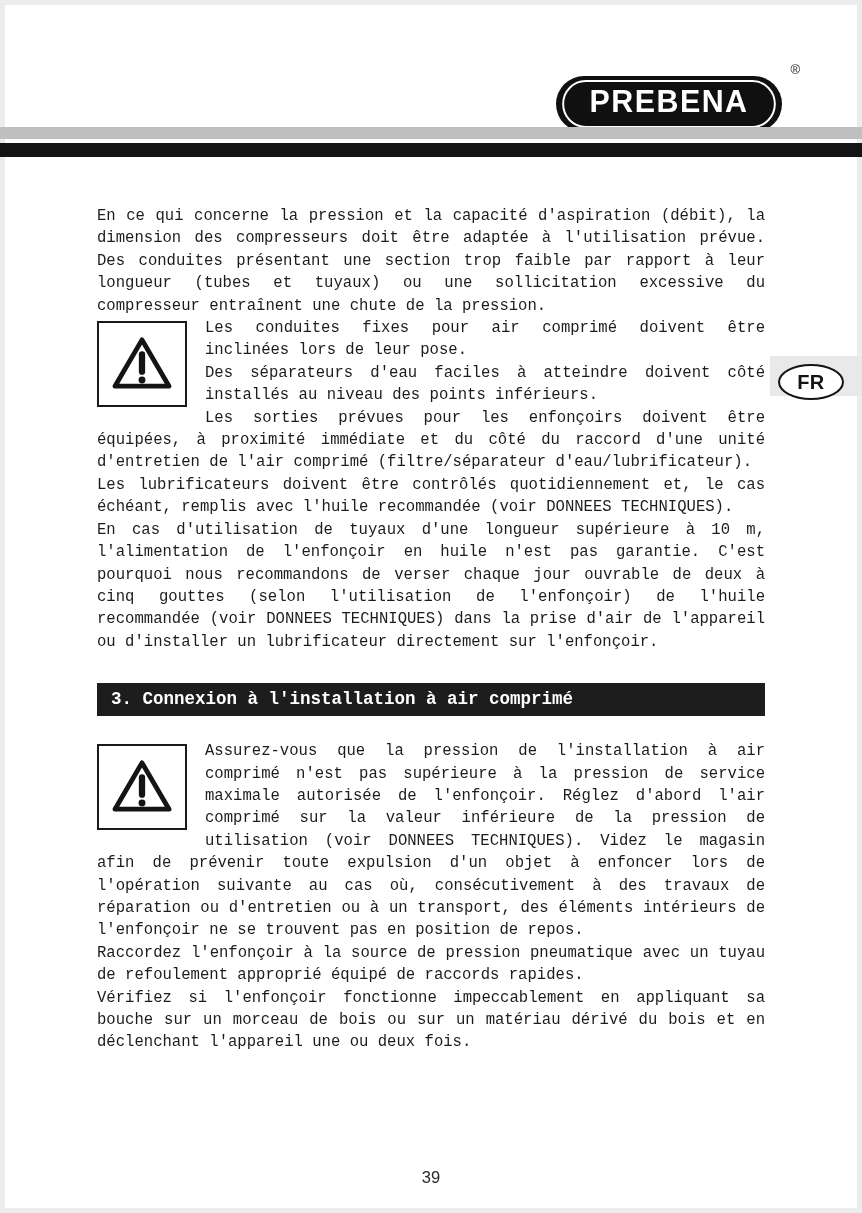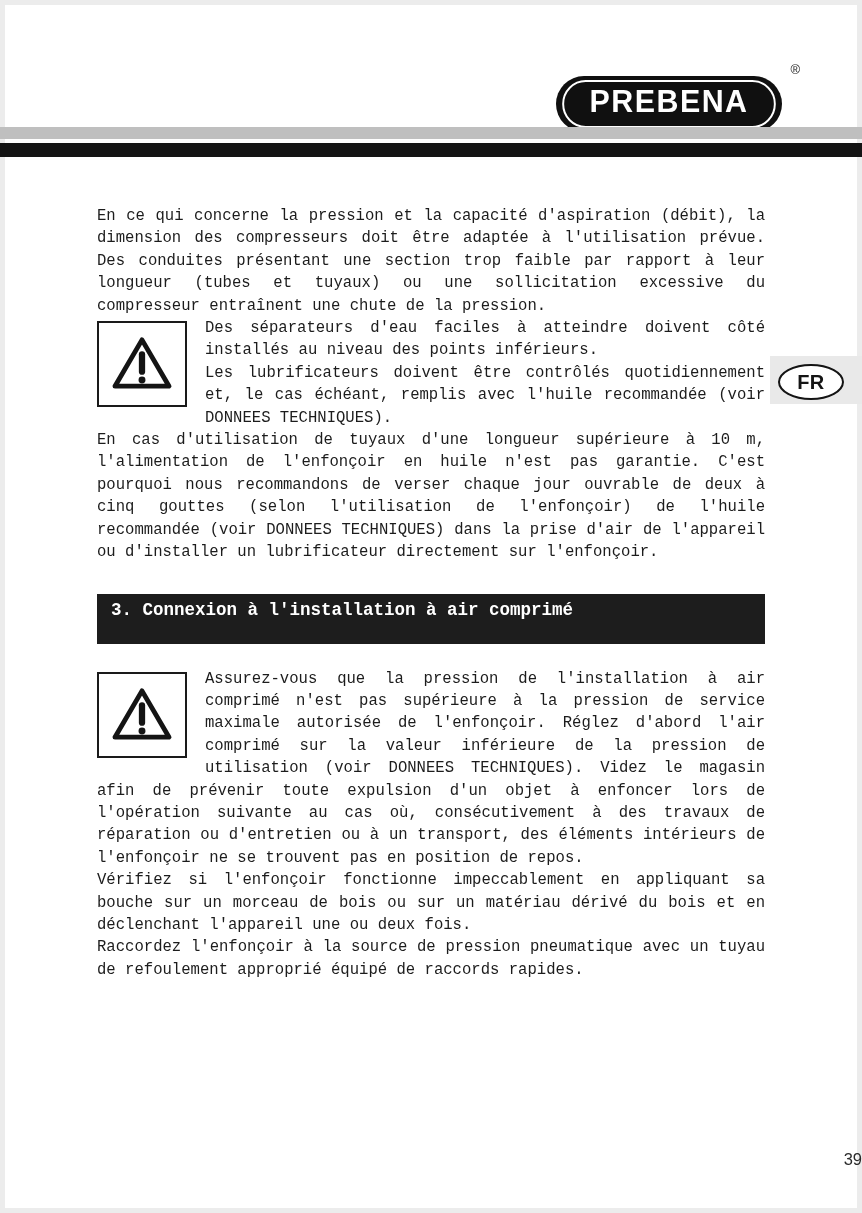--- a/index.html
+++ b/index.html
@@ -37,21 +37,21 @@
     position:absolute; top:-2px; right:-18px;
     font-size:13px; color:#1c1c1c;
   }
 
   
   .bar-gray  { position:absolute; top:127px; left:0; width:862px; height:12px; background:#bfbfbf; }
   .bar-black { position:absolute; top:143px; left:0; width:862px; height:14px; background:#141414; }
 
   
   .fr-tab {
-    position:absolute; top:356px; right:0; width:92px; height:48px;
+    position:absolute; top:356px; right:0; width:92px; height:40px;
     background:#e9e9e9;
   }
   .fr-badge {
     position:absolute; top:8px; left:8px;
     width:62px; height:32px;
     background:#ffffff;
     border:2.5px solid #141414;
     border-radius:50%;
     display:flex; align-items:center; justify-content:center;
     font-size:20px; font-weight:bold; color:#141414;
@@ -78,32 +78,32 @@
     margin:4px 18px 8px 0;
   }
 
   
   .section-bar {
     background:#1d1d1d;
     color:#ffffff;
     font-weight:bold;
     font-size:17.5px;
     line-height:33px;
-    height:50px;
+    height:33px;
     padding-left:14px;
     margin:30px 0 24px 0;
     clear:both;
     text-align:left;
   }
 
   
   .page-number {
     position:absolute;
-    bottom:44px; left:0; width:100%;
-    text-align:right;
+    bottom:26px; left:0; width:100%;
+    text-align:center;
     font-size:16.5px;
     color:#2a2a2a;
     margin-top:8px;
   }
 </style>
 </head>
 <body>
 
 <div class="page">
 
@@ -126,35 +126,37 @@
     <p>En ce qui concerne la pression et la capacité d'aspiration (débit), la dimension des compresseurs doit être adaptée à l'utilisation prévue. Des conduites présentant une section trop faible par rapport à leur longueur (tubes et tuyaux) ou une sollicitation excessive du compresseur entraînent une chute de la pression.</p>
 
     <div class="warn-box">
       <svg width="62" height="56" viewBox="0 0 64 58" aria-hidden="true">
         <path d="M32 4 L60 52 L4 52 Z" fill="none" stroke="#141414" stroke-width="5" stroke-linejoin="round"></path>
         <path d="M32 19 L32 37" fill="none" stroke="#141414" stroke-width="6.5" stroke-linecap="round"></path>
         <circle cx="32" cy="45.5" r="3.6" fill="#141414"></circle>
       </svg>
     </div>
 
+    <p>Les conduites fixes pour air comprimé doivent être inclinées lors de leur pose.</p>
     <p>Des séparateurs d'eau faciles à atteindre doivent côté installés au niveau des points inférieurs.</p>
+    <p>Les sorties prévues pour les enfonçoirs doivent être équipées, à proximité immédiate et du côté du raccord d'une unité d'entretien de l'air comprimé (filtre/séparateur d'eau/lubrificateur).</p>
     <p>Les lubrificateurs doivent être contrôlés quotidiennement et, le cas échéant, remplis avec l'huile recommandée (voir DONNEES TECHNIQUES).</p>
     <p>En cas d'utilisation de tuyaux d'une longueur supérieure à 10 m, l'alimentation de l'enfonçoir en huile n'est pas garantie. C'est pourquoi nous recommandons de verser chaque jour ouvrable de deux à cinq gouttes (selon l'utilisation de l'enfonçoir) de l'huile recommandée (voir DONNEES TECHNIQUES) dans la prise d'air de l'appareil ou d'installer un lubrificateur directement sur l'enfonçoir.</p>
 
     <div class="section-bar">3. Connexion à l'installation à air comprimé</div>
 
     <div class="warn-box">
       <svg width="62" height="56" viewBox="0 0 64 58" aria-hidden="true">
         <path d="M32 4 L60 52 L4 52 Z" fill="none" stroke="#141414" stroke-width="5" stroke-linejoin="round"></path>
         <path d="M32 19 L32 37" fill="none" stroke="#141414" stroke-width="6.5" stroke-linecap="round"></path>
         <circle cx="32" cy="45.5" r="3.6" fill="#141414"></circle>
       </svg>
     </div>
 
     <p>Assurez-vous que la pression de l'installation à air comprimé n'est pas supérieure à la pression de service maximale autorisée de l'enfonçoir. Réglez d'abord l'air comprimé sur la valeur inférieure de la pression de utilisation (voir DONNEES TECHNIQUES). Videz le magasin afin de prévenir toute expulsion d'un objet à enfoncer lors de l'opération suivante au cas où, consécutivement à des travaux de réparation ou d'entretien ou à un transport, des éléments intérieurs de l'enfonçoir ne se trouvent pas en position de repos.</p>
+    <p>Raccordez l'enfonçoir à la source de pression pneumatique avec un tuyau de refoulement approprié équipé de raccords rapides.</p>
     <p>Vérifiez si l'enfonçoir fonctionne impeccablement en appliquant sa bouche sur un morceau de bois ou sur un matériau dérivé du bois et en déclenchant l'appareil une ou deux fois.</p>
-    <p>Raccordez l'enfonçoir à la source de pression pneumatique avec un tuyau de refoulement approprié équipé de raccords rapides.</p>
 
   </div>
 
   <div class="page-number">39</div>
 
 </div>
 
 </body></html>

